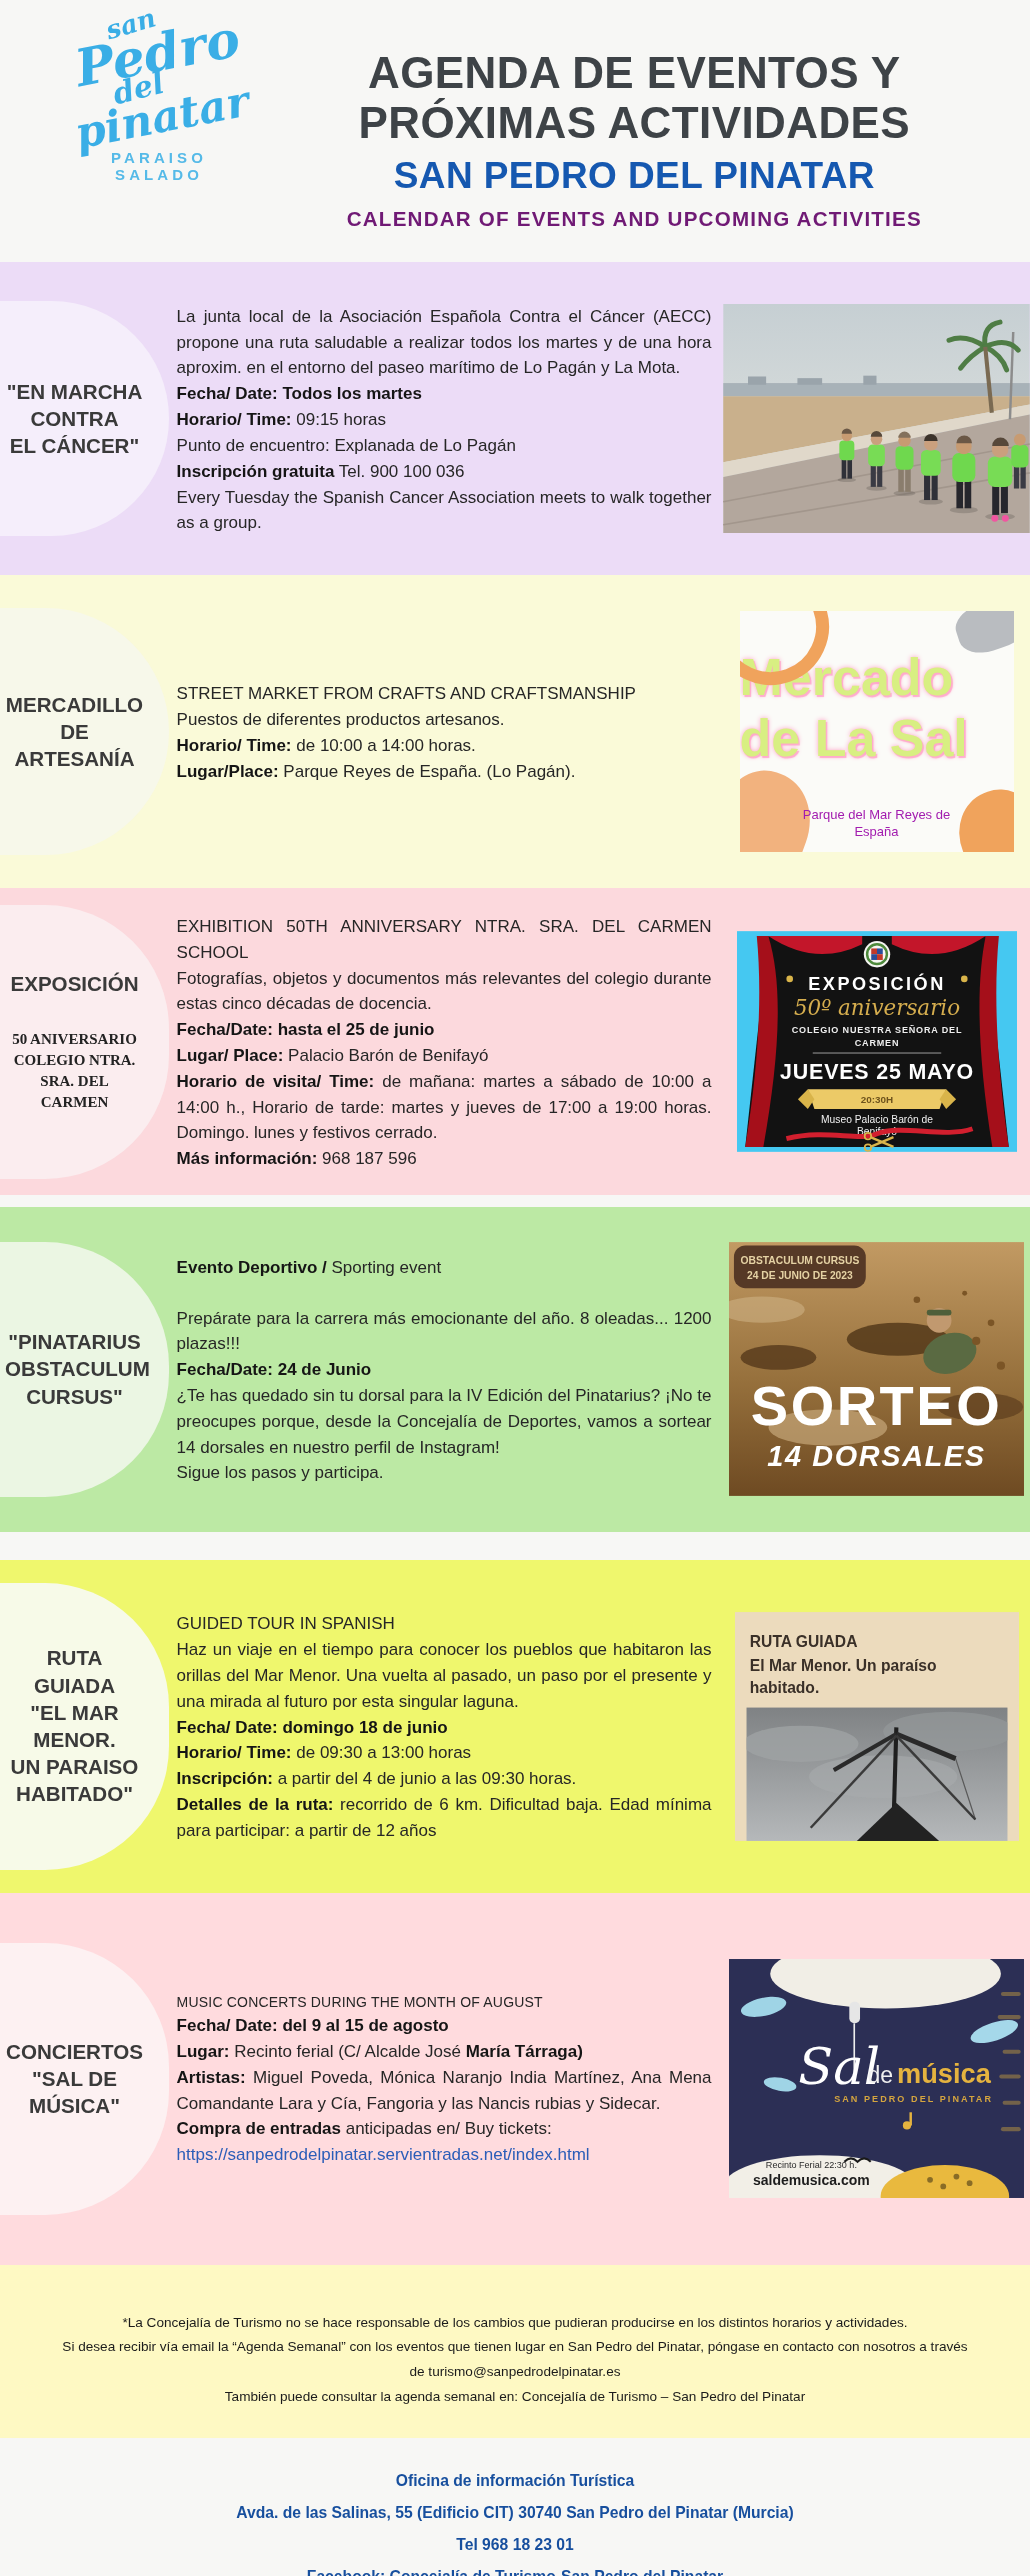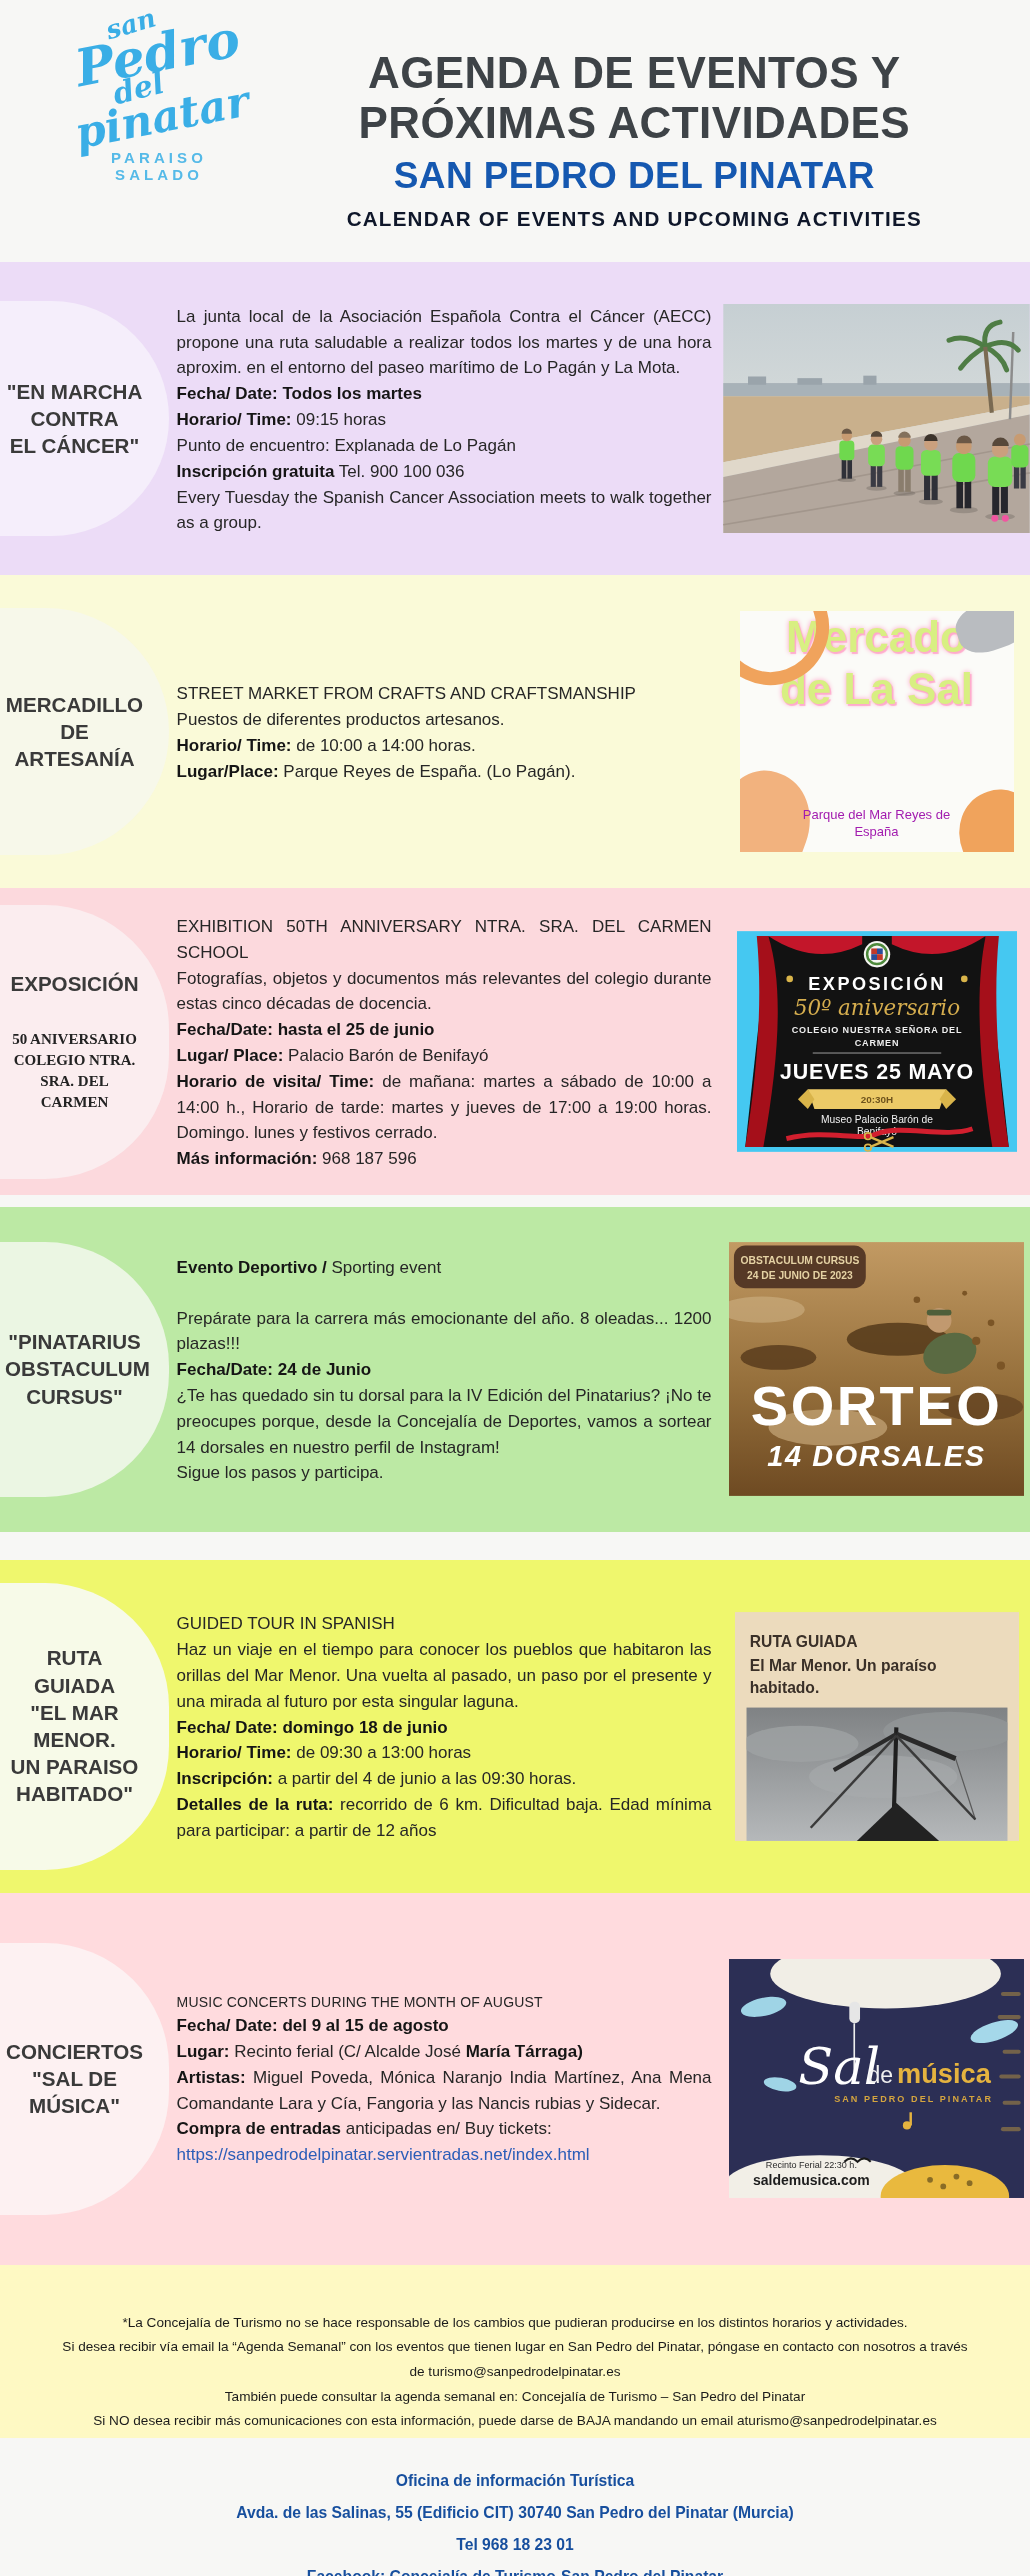--- a/index.html
+++ b/index.html
@@ -12,21 +12,21 @@
   .logo-script{font-family:"DejaVu Serif",serif;font-style:italic;font-weight:bold;transform:rotate(-4deg);}
   .lw{display:block;line-height:.82;}
   .lw1{font-size:26px;margin-left:-49px;transform:rotate(-12deg);}
   .lw2{font-size:51px;transform:rotate(-7deg);}
   .lw3{font-size:30px;margin-left:-43px;transform:rotate(-10deg);}
   .lw4{font-size:43px;transform:rotate(-7deg);}
   .logo-tag{font-size:15px;font-weight:bold;letter-spacing:4.1px;color:#55bae8;margin-top:15px;}
   .header-titles{position:absolute;left:251px;right:12.4px;top:48px;text-align:center;}
   .h-title{font-size:44px;font-weight:700;color:#3e4347;line-height:1.14;letter-spacing:0.4px;}
   .h-sub{font-size:37px;font-weight:800;color:#1558b0;margin-top:6.6px;letter-spacing:0.4px;}
-  .h-sub-en{font-size:20.6px;font-weight:700;color:#0f172a;margin-top:10px;letter-spacing:1.2px;}
+  .h-sub-en{font-size:20.6px;font-weight:700;color:#701a75;margin-top:10px;letter-spacing:1.2px;}
 
   
   .sec{display:flex;align-items:stretch;overflow:hidden;}
   .left{flex:0 0 175px;display:flex;align-items:center;}
   .pill{width:169px;border-radius:0 124px 124px 0;display:flex;flex-direction:column;justify-content:center;text-align:center;padding:18px 25px 18px 5px;box-sizing:border-box;}
   .pill-line{font-size:20.6px;font-weight:700;color:#3a3a3a;line-height:1.32;}
   .pill-sub{margin-top:32px;font-family:Liberation Serif, serif;}
   .pill-sub .pill-subline{font-size:15px;font-weight:700;color:#232323;line-height:1.4;}
   .bodycol{flex:1;padding:18px 11.5px 15px 1.6px;font-size:17px;color:#262626;line-height:1.52;display:flex;flex-direction:column;justify-content:center;}
   .para{margin:0;}
@@ -45,21 +45,21 @@
   .gapB{height:28px;background:#f7f7f5;}
   .s5{background:#eff76d;height:333px;} .s5 .pill{background:#f7fae8;min-height:287px;}
   .s6{background:#ffdbde;height:372px;} .s6 .pill{background:#fdf1f2;min-height:272px;}
 
   
   .mercado-card{width:274px;height:241px;background:#fbfbf8;position:relative;overflow:hidden;}
   .m-ring{position:absolute;left:-28px;top:-43px;width:91px;height:91px;border:13px solid #f0a35c;border-radius:50%;transform:rotate(25deg);}
   .m-blob-tr{position:absolute;right:-18px;top:-10px;width:76px;height:48px;background:#b9bcc0;border-radius:45% 60% 55% 45%;transform:rotate(-18deg);}
   .m-hand-bl{position:absolute;left:-23px;bottom:-28px;width:92px;height:109px;background:#f2b27e;border-radius:48% 55% 40% 60%;transform:rotate(20deg);}
   .m-hand-br{position:absolute;right:-28px;bottom:-30px;width:82px;height:92px;background:#f0a35c;border-radius:50% 45% 55% 45%;transform:rotate(-22deg);}
-  .m-title{text-align:center;font-size:44px;font-weight:700;color:#d8ef82;line-height:1.18;text-shadow:0 0 5.8px #ff9ec4,1.6px 1.6px 0.8px #ffb3d1;}
+  .m-title{margin-top:36px;text-align:left;font-size:52px;font-weight:700;color:#d8ef82;line-height:1.18;text-shadow:0 0 5.8px #ff9ec4,1.6px 1.6px 0.8px #ffb3d1;}
   .m-caption{position:absolute;bottom:11.5px;left:0;width:100%;text-align:center;font-size:13px;color:#a21caf;line-height:1.3;}
 
   .footerband{background:#fef9c3;height:173px;box-sizing:border-box;padding:46px 59px 0;text-align:center;font-size:13.6px;color:#1c1c1c;line-height:1.82;}
   .f-line{margin:0;}
   .contact{background:#f7f7f5;height:138px;box-sizing:border-box;padding-top:23px;text-align:center;color:#174f9e;font-weight:700;font-size:15.7px;line-height:1.55;}
   .c-line{margin:8px;}
 </style>
 </head>
 <body>
 
@@ -425,21 +425,20 @@
         <text x="100" y="254" text-anchor="middle" font-family="Liberation Sans, sans-serif" font-size="11" fill="#2a2a2a">Recinto Ferial 22:30 h.</text>
         <text x="100" y="274" text-anchor="middle" font-family="Liberation Sans, sans-serif" font-size="17" font-weight="bold" fill="#1d1d1d">saldemusica.com</text>
       </svg>
     </div>
   </section>
 
   <div class="footerband">
     <p class="f-line">*La Concejalía de Turismo no se hace responsable de los cambios que pudieran producirse en los distintos horarios y actividades.</p>
     <p class="f-line">Si desea recibir vía email la “Agenda Semanal” con los eventos que tienen lugar en San Pedro del Pinatar, póngase en contacto con nosotros a través de turismo@sanpedrodelpinatar.es</p>
     <p class="f-line">También puede consultar la agenda semanal en: Concejalía de Turismo – San Pedro del Pinatar</p>
-    <p class="f-line">Si NO desea recibir más comunicaciones con esta información, puede darse de BAJA mandando un email aturismo@sanpedrodelpinatar.es</p>
   </div>
 
   <div class="contact">
     <p class="c-line">Oficina de información Turística</p>
     <p class="c-line">Avda. de las Salinas, 55 (Edificio CIT) 30740 San Pedro del Pinatar (Murcia)</p>
     <p class="c-line">Tel 968 18 23 01</p>
     <p class="c-line">Facebook: Concejalía de Turismo-San Pedro del Pinatar</p>
     <p class="c-line">Instagram: Turismo San Pedro del Pinatar</p>
   </div>
 

